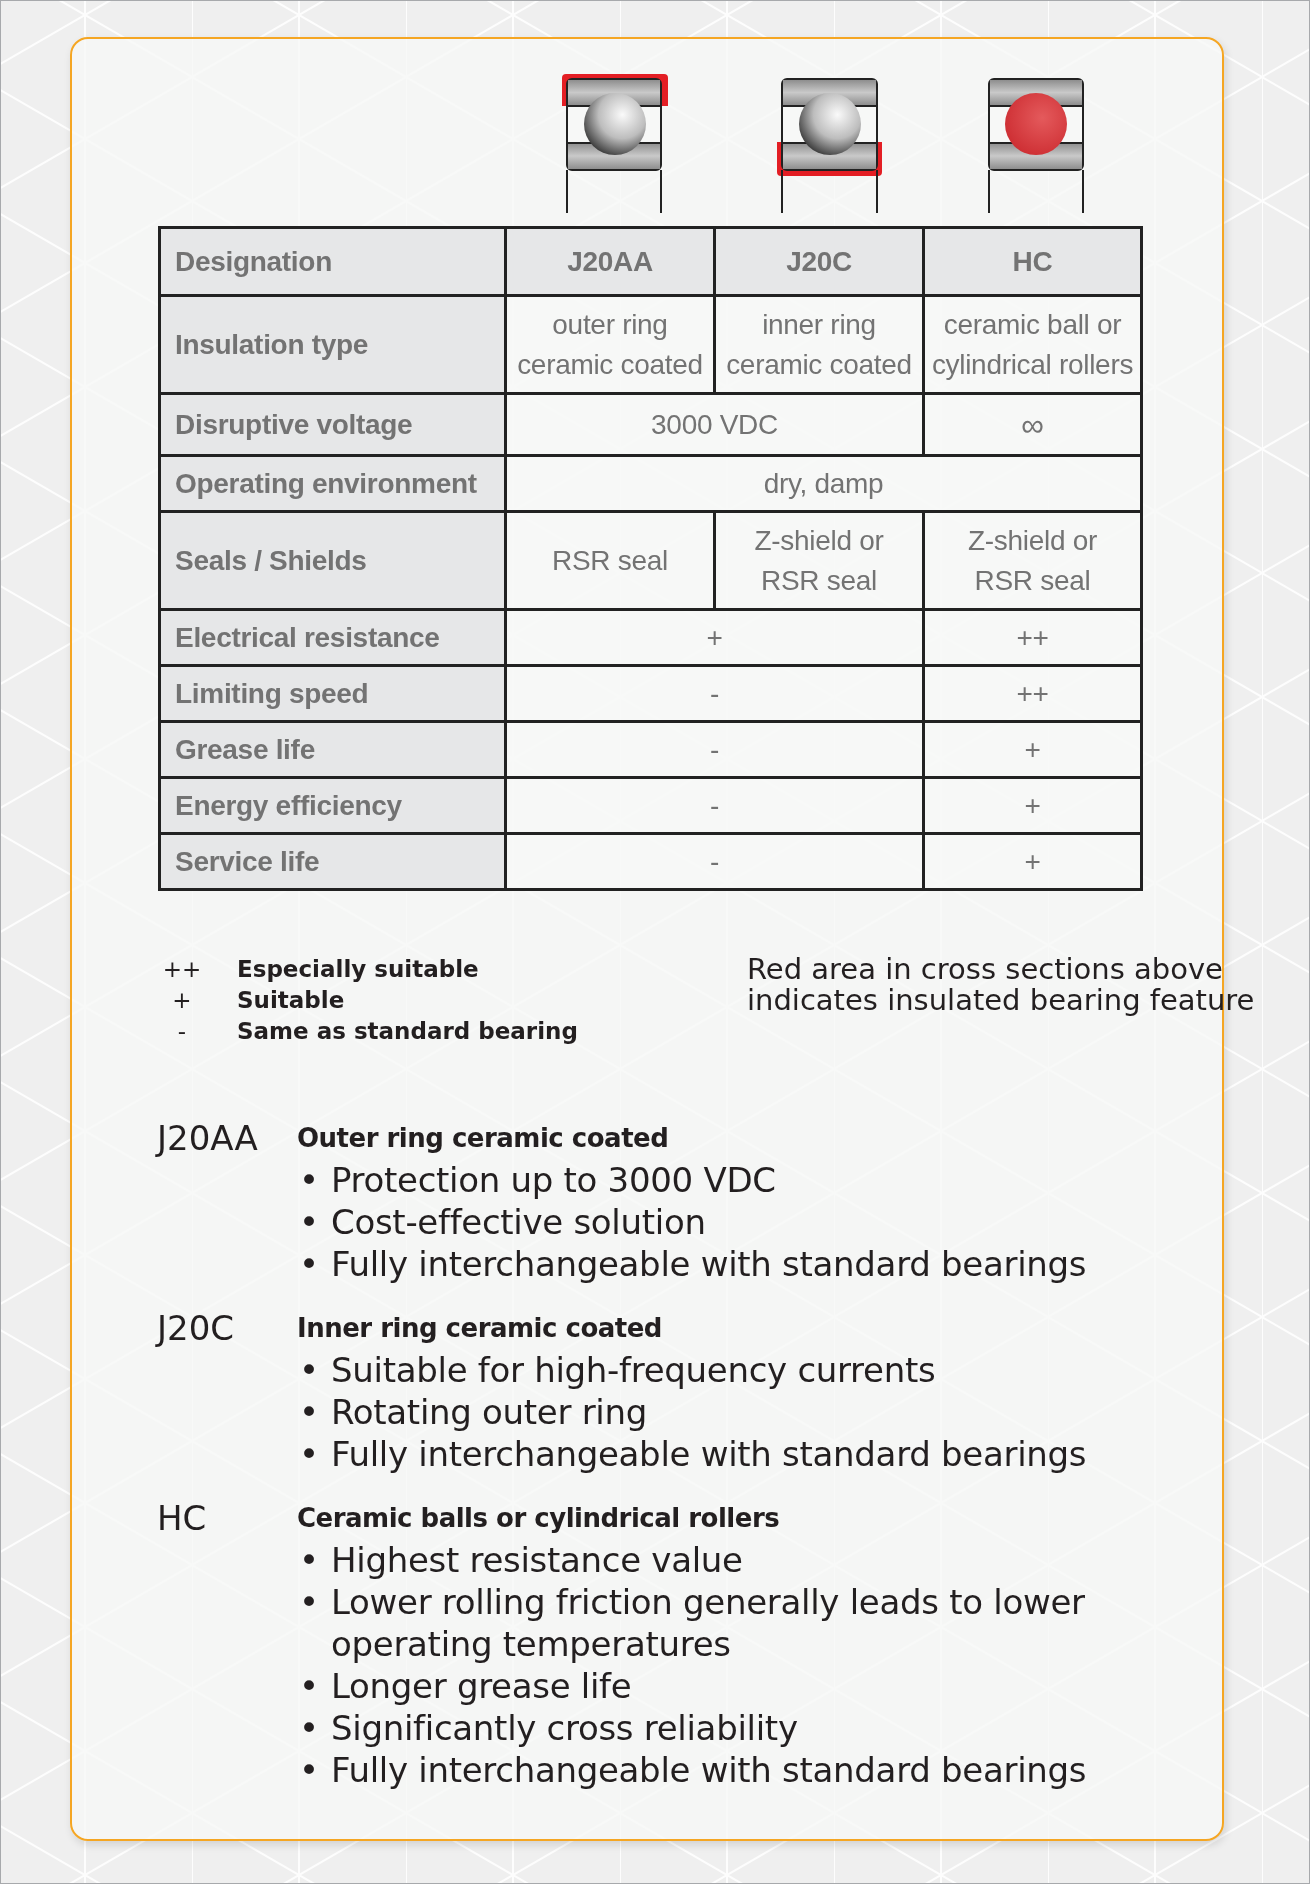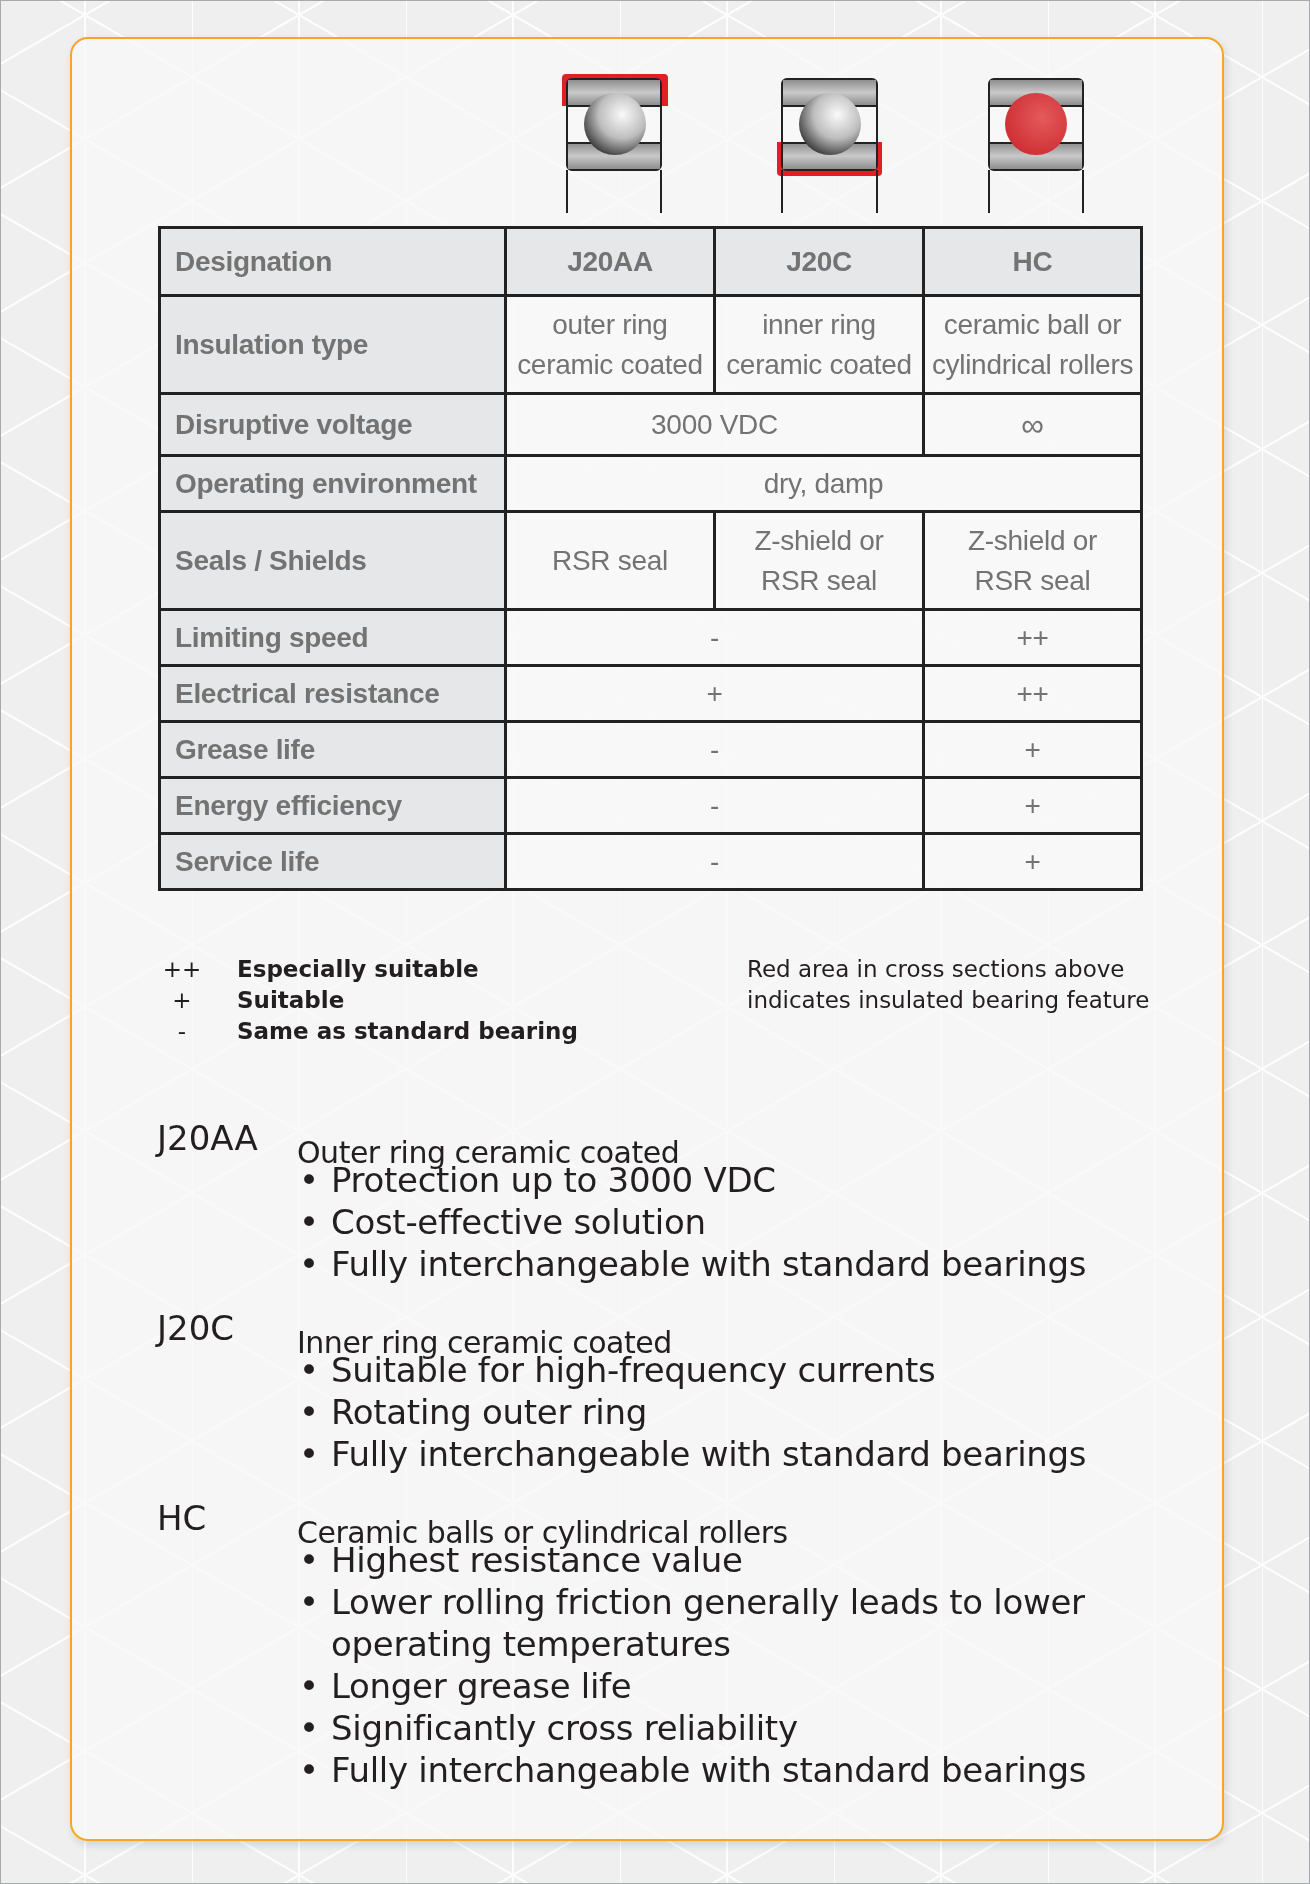--- a/index.html
+++ b/index.html
@@ -33,24 +33,24 @@
     letter-spacing:-0.3px;
   }
   .spec-table td.lbl {
     text-align:left; font-weight:bold; background:#e6e7e8;
     padding-left:14px; font-size:28px;
   }
   .spec-table tr.head td { background:#e6e7e8; font-weight:bold; }
   .legend { position:absolute; font-family:"DejaVu Sans", sans-serif; font-size:23px; color:#231f20; line-height:31px; }
   .legend .sym { position:absolute; width:50px; text-align:center; }
   .legend .txt { position:absolute; left:80px; white-space:nowrap;font-weight:bold; }
-  .note { position:absolute; left:747px; top:954px; font-family:"DejaVu Sans", sans-serif; font-size:23px; line-height:31px; white-space:nowrap; color:#231f20; }
+  .note { position:absolute; left:747px; top:954px; font-family:"DejaVu Sans", sans-serif; font-size:29px; line-height:31px; white-space:nowrap; color:#231f20; }
   .desc { position:absolute; left:157px; font-family:"DejaVu Sans", sans-serif; color:#231f20; }
   .desc .code { position:absolute; left:0; top:0; font-size:34px; line-height:42px; }
-  .desc .title { position:absolute; left:140px; top:0; font-size:30px; line-height:42px; font-weight:normal; white-space:nowrap; letter-spacing:-0.5px;margin-top:15px;}
+  .desc .title { position:absolute; left:140px; top:0; font-size:26px; line-height:42px; font-weight:bold; white-space:nowrap; letter-spacing:-0.5px;}
   .desc ul { position:absolute; left:140px; top:42px; margin:0; padding:0; list-style:none; width:960px; }
   .desc li { position:relative; padding-left:34px; font-size:34px; line-height:42px; letter-spacing:-0.3px; }
   .desc li .bullet { position:absolute; left:2px; top:0; }
 </style>
 </head>
 <body>
 
 <svg class="bg-pattern" viewBox="0 0 1310 1884" xmlns="http://www.w3.org/2000/svg">
   <defs>
     <pattern id="tri" width="214" height="248" patternUnits="userSpaceOnUse" x="-22" y="-47">
@@ -152,27 +152,27 @@
     <td class="lbl">Operating environment</td>
     <td colspan="3">dry, damp</td>
   </tr>
   <tr style="height:98px">
     <td class="lbl">Seals / Shields</td>
     <td>RSR seal</td>
     <td><span>Z-shield or</span><br><span>RSR seal</span></td>
     <td><span>Z-shield or</span><br><span>RSR seal</span></td>
   </tr>
   <tr style="height:56px">
-    <td class="lbl">Limiting speed</td>
-    <td colspan="2">-</td>
-    <td>++</td>
-  </tr>
-  <tr style="height:56px">
     <td class="lbl">Electrical resistance</td>
     <td colspan="2">+</td>
+    <td>++</td>
+  </tr>
+  <tr style="height:56px">
+    <td class="lbl">Limiting speed</td>
+    <td colspan="2">-</td>
     <td>++</td>
   </tr>
   <tr style="height:56px">
     <td class="lbl">Grease life</td>
     <td colspan="2">-</td>
     <td>+</td>
   </tr>
   <tr style="height:56px">
     <td class="lbl">Energy efficiency</td>
     <td colspan="2">-</td>

